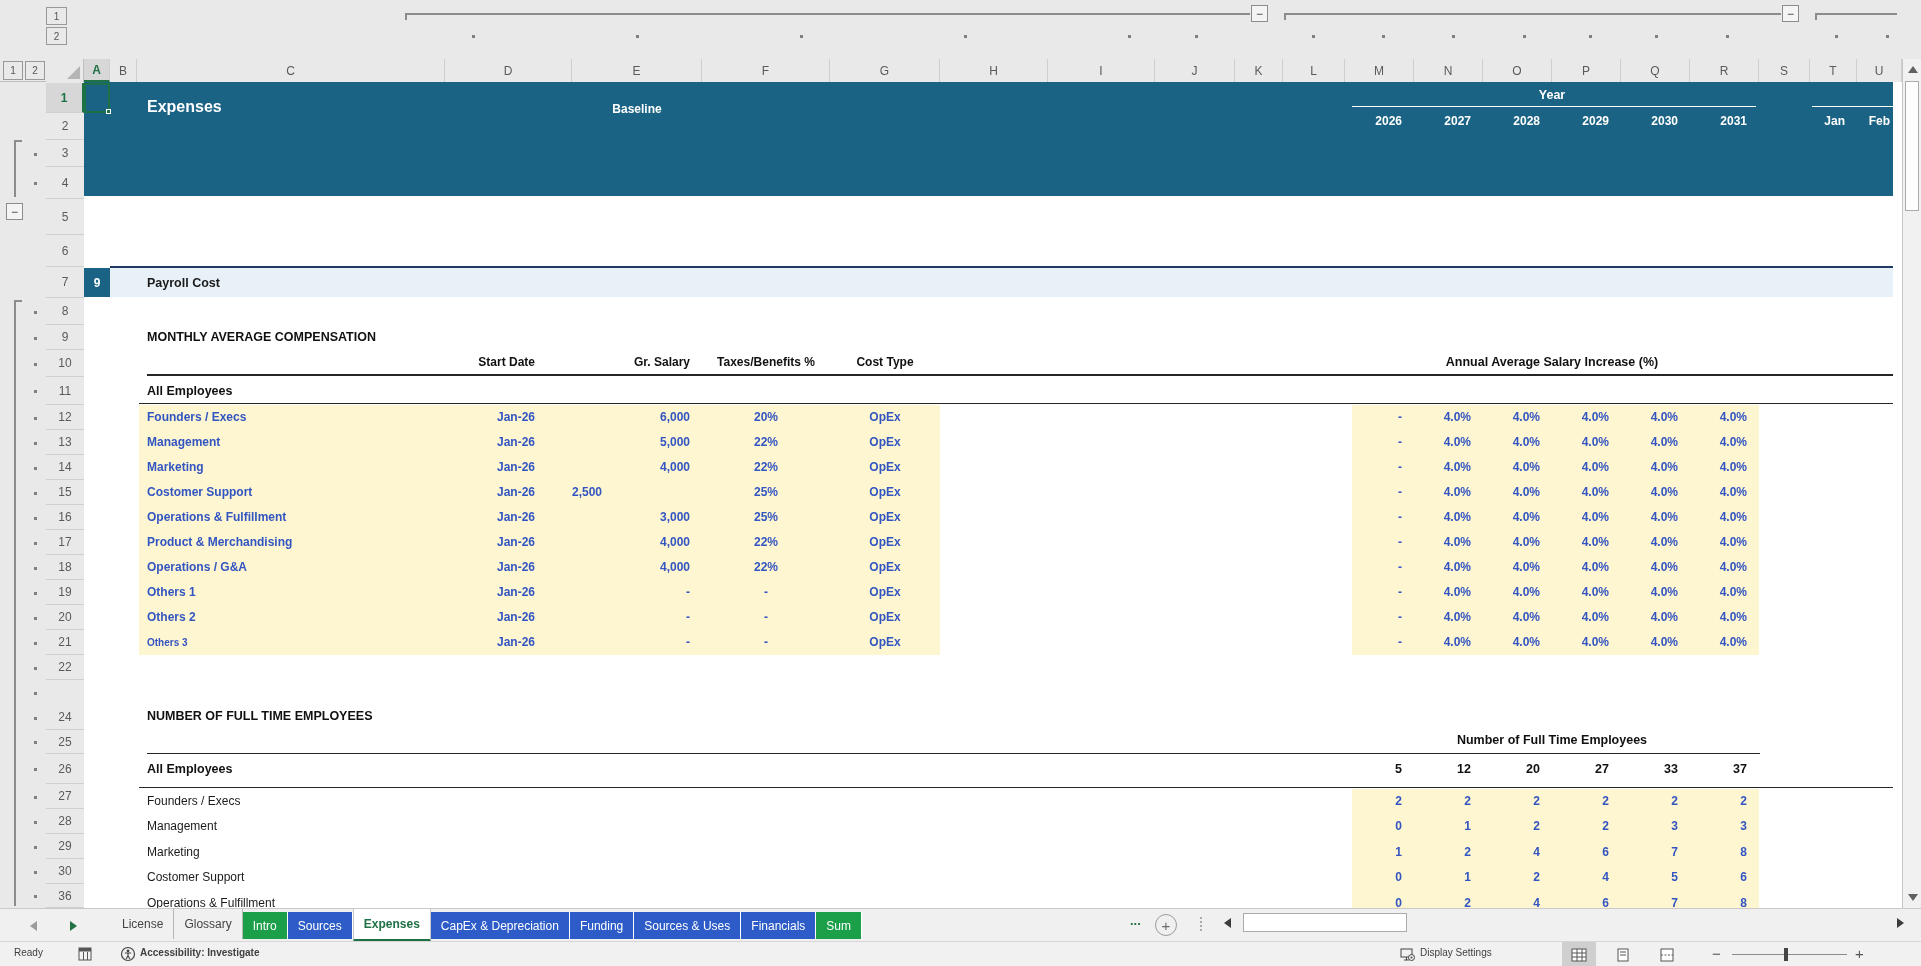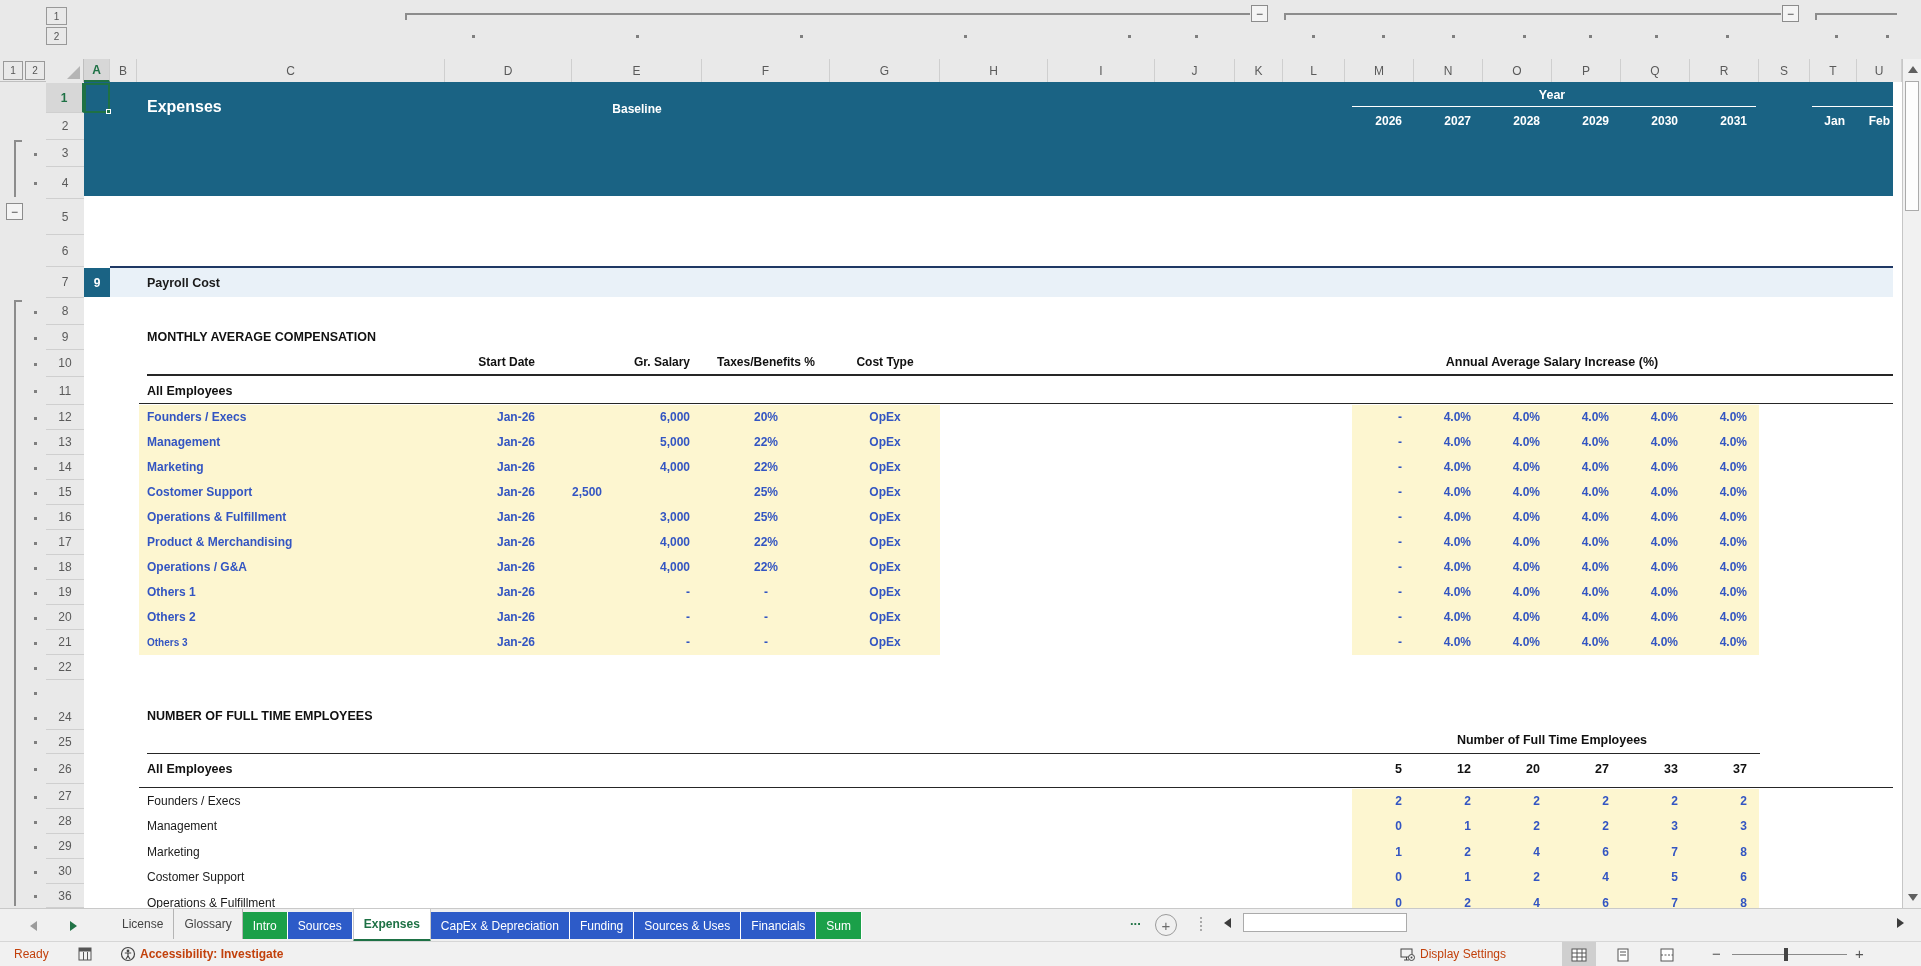--- a/index.html
+++ b/index.html
@@ -19,21 +19,21 @@
       display:flex;align-items:center;justify-content:center;}
   .bandtxt{color:#fff;font-weight:bold;}
   .blue{color:#3355C2;font-weight:bold;}
   .num{font-size:12px;text-align:right;}
   .hline{background:#262626;height:2px;}
   .thinline{background:#262626;height:1px;}
   .tab{height:27px;display:flex;align-items:center;justify-content:center;font-size:12px;
       padding:0 10px;white-space:nowrap;}
   .tab-colored{color:#fff;margin-top:3px;height:27px;border-right:1px solid #fff;}
   .tab-plain{color:#444;}
-  .sbtext{font-size:12px;color:#c2410c;}
+  .sbtext{font-size:10px;color:#404040;}
   .viewbtn{width:34px;height:24px;display:flex;align-items:center;justify-content:center;}
   svg{display:block;}
 </style>
 </head>
 <body>
 
 <div id="app">
 
   <div class="abs" id="outline-top" style="left:0;top:0;width:1921px;height:59px;background:#E9E9E9;">
       <div class="lvlbox abs" style="left: 46px; top: 7px; width: 21px; height: 18px;">1</div>

